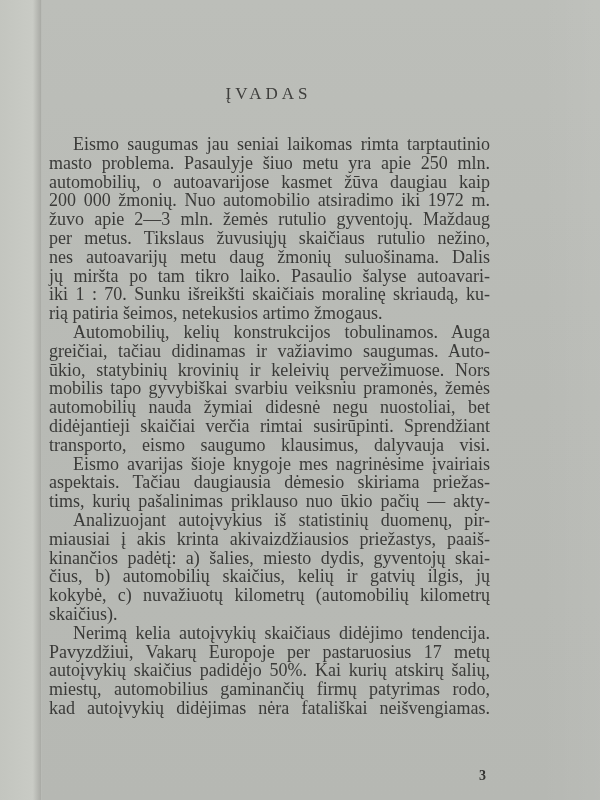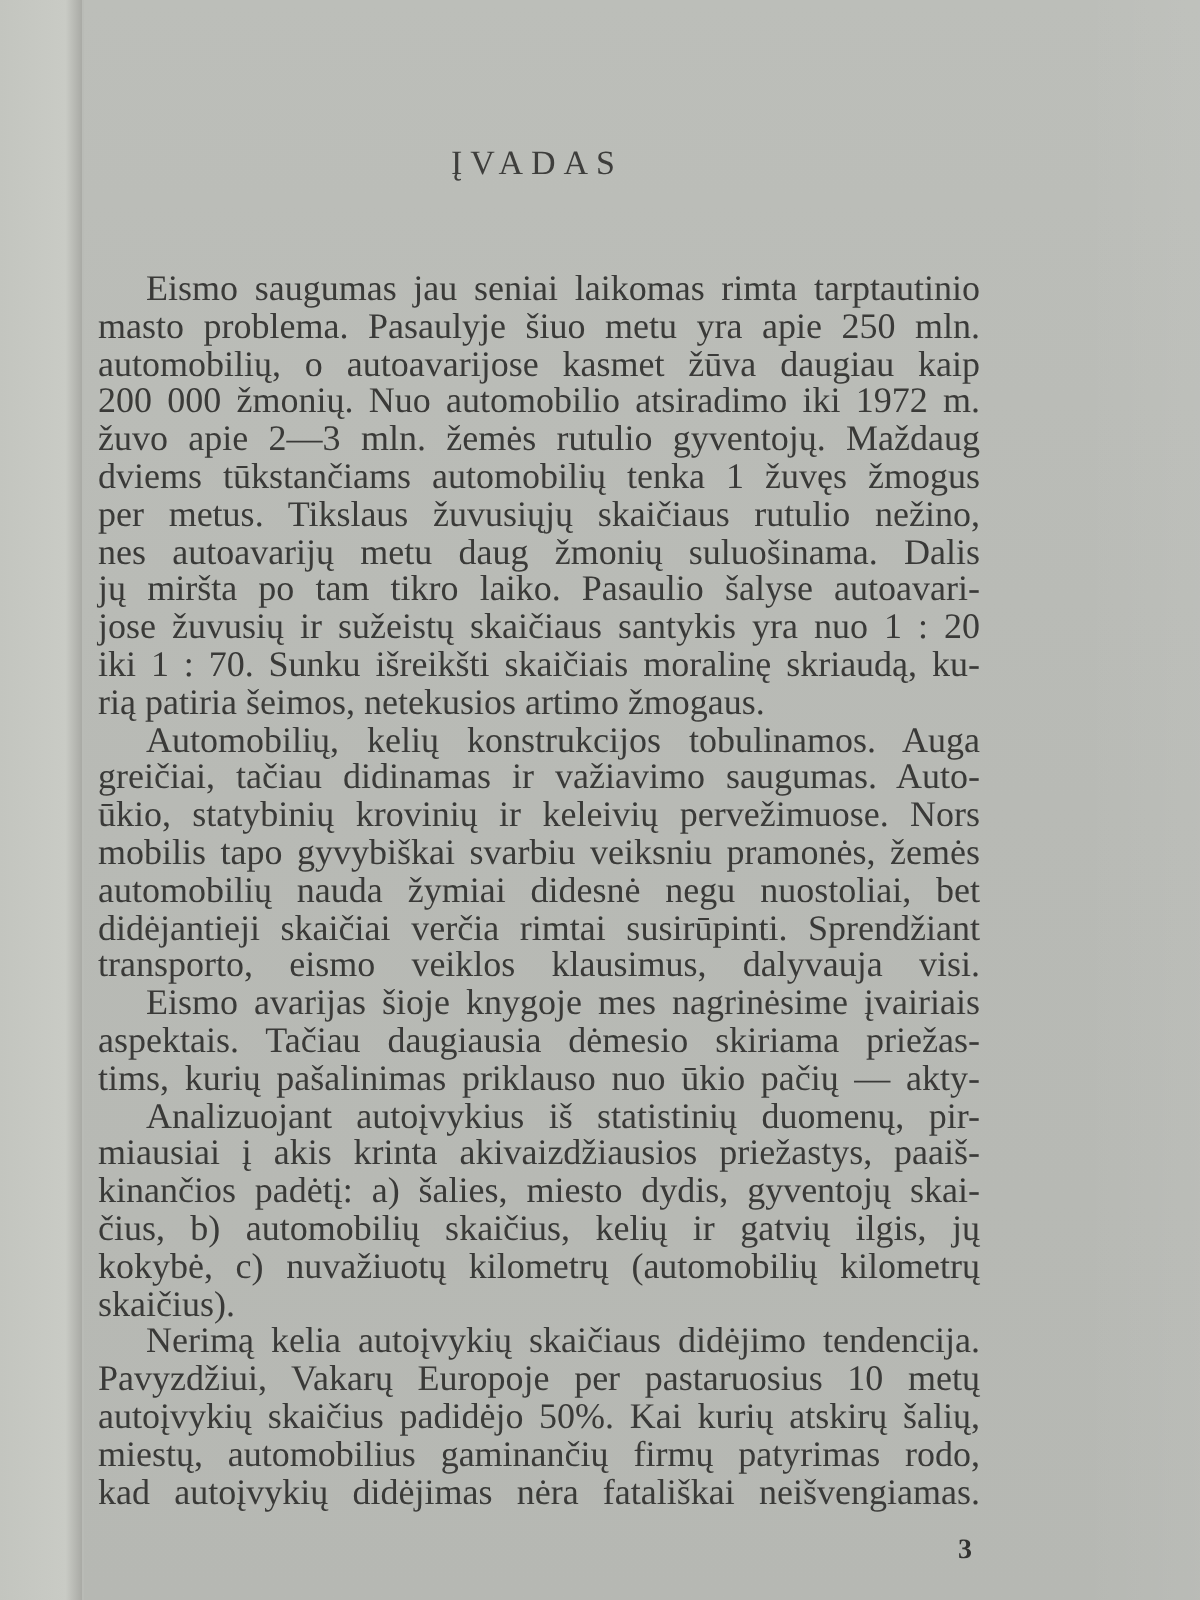--- a/index.html
+++ b/index.html
@@ -15,21 +15,21 @@
   }
   .page {
     position: absolute; left: 42px; top: 0; right: 0; bottom: 0;
     background: linear-gradient(180deg, #bcbeb9 0%, #b8bab5 50%, #b6b8b3 100%);
   }
   .right-shade {
     position: absolute; right: 0; top: 0; width: 60px; height: 800px;
     background: linear-gradient(90deg, rgba(0,0,0,0) 0%, rgba(255,255,255,0.05) 100%);
   }
   .title {
-    position: absolute; left: 0; width: 540px; top: 72px;
+    position: absolute; left: 0; width: 540px; top: 84px;
     text-align: center;
     font-family: "Liberation Serif", serif;
     font-size: 17px; letter-spacing: 4px; color: #3e3e3c;
     padding-left: 0;
     margin-left: 0;
   }
   .title span { margin-left: -3px; }
   .body-text {
     position: absolute; left: 49px; top: 135px; width: 441px;
     font-family: "Liberation Serif", serif;
@@ -59,56 +59,54 @@
 <div class="title"><span>ĮVADAS</span></div>
 
 <div class="body-text">
 
   <div>
     <span class="line indent">Eismo saugumas jau seniai laikomas rimta tarptautinio</span>
     <span class="line">masto problema. Pasaulyje šiuo metu yra apie 250 mln.</span>
     <span class="line">automobilių, o autoavarijose kasmet žūva daugiau kaip</span>
     <span class="line">200 000 žmonių. Nuo automobilio atsiradimo iki 1972 m.</span>
     <span class="line">žuvo apie 2—3 mln. žemės rutulio gyventojų. Maždaug</span>
-    <span class="line">dviems tūkstančiams automobilių tenka 1 žuvęs žmogus</span>
     <span class="line">per metus. Tikslaus žuvusiųjų skaičiaus rutulio nežino,</span>
     <span class="line">nes autoavarijų metu daug žmonių suluošinama. Dalis</span>
     <span class="line">jų miršta po tam tikro laiko. Pasaulio šalyse autoavari-</span>
-    <span class="line">jose žuvusių ir sužeistų skaičiaus santykis yra nuo 1 : 20</span>
     <span class="line">iki 1 : 70. Sunku išreikšti skaičiais moralinę skriaudą, ku-</span>
     <span class="line last">rią patiria šeimos, netekusios artimo žmogaus.</span>
   </div>
 
   <div>
     <span class="line indent">Automobilių, kelių konstrukcijos tobulinamos. Auga</span>
     <span class="line">greičiai, tačiau didinamas ir važiavimo saugumas. Auto-</span>
     <span class="line">ūkio, statybinių krovinių ir keleivių pervežimuose. Nors</span>
     <span class="line">mobilis tapo gyvybiškai svarbiu veiksniu pramonės, žemės</span>
     <span class="line">automobilių nauda žymiai didesnė negu nuostoliai, bet</span>
     <span class="line">didėjantieji skaičiai verčia rimtai susirūpinti. Sprendžiant</span>
-    <span class="line">transporto, eismo veiklos klausimus, dalyvauja visi.</span>
+    <span class="line">transporto, eismo saugumo klausimus, dalyvauja visi.</span>
   </div>
 
   <div>
     <span class="line indent">Eismo avarijas šioje knygoje mes nagrinėsime įvairiais</span>
     <span class="line">aspektais. Tačiau daugiausia dėmesio skiriama priežas-</span>
     <span class="line">tims, kurių pašalinimas priklauso nuo ūkio pačių — akty-</span>
   </div>
 
   <div>
     <span class="line indent">Analizuojant autoįvykius iš statistinių duomenų, pir-</span>
     <span class="line">miausiai į akis krinta akivaizdžiausios priežastys, paaiš-</span>
     <span class="line">kinančios padėtį: a) šalies, miesto dydis, gyventojų skai-</span>
     <span class="line">čius, b) automobilių skaičius, kelių ir gatvių ilgis, jų</span>
     <span class="line">kokybė, c) nuvažiuotų kilometrų (automobilių kilometrų</span>
     <span class="line last">skaičius).</span>
   </div>
 
   <div>
     <span class="line indent">Nerimą kelia autoįvykių skaičiaus didėjimo tendencija.</span>
-    <span class="line">Pavyzdžiui, Vakarų Europoje per pastaruosius 10 metų</span>
+    <span class="line">Pavyzdžiui, Vakarų Europoje per pastaruosius 17 metų</span>
     <span class="line">autoįvykių skaičius padidėjo 50%. Kai kurių atskirų šalių,</span>
     <span class="line">miestų, automobilius gaminančių firmų patyrimas rodo,</span>
     <span class="line">kad autoįvykių didėjimas nėra fatališkai neišvengiamas.</span>
   </div>
 </div>
 
 <div class="page-number">3</div>
 
 </body></html>

